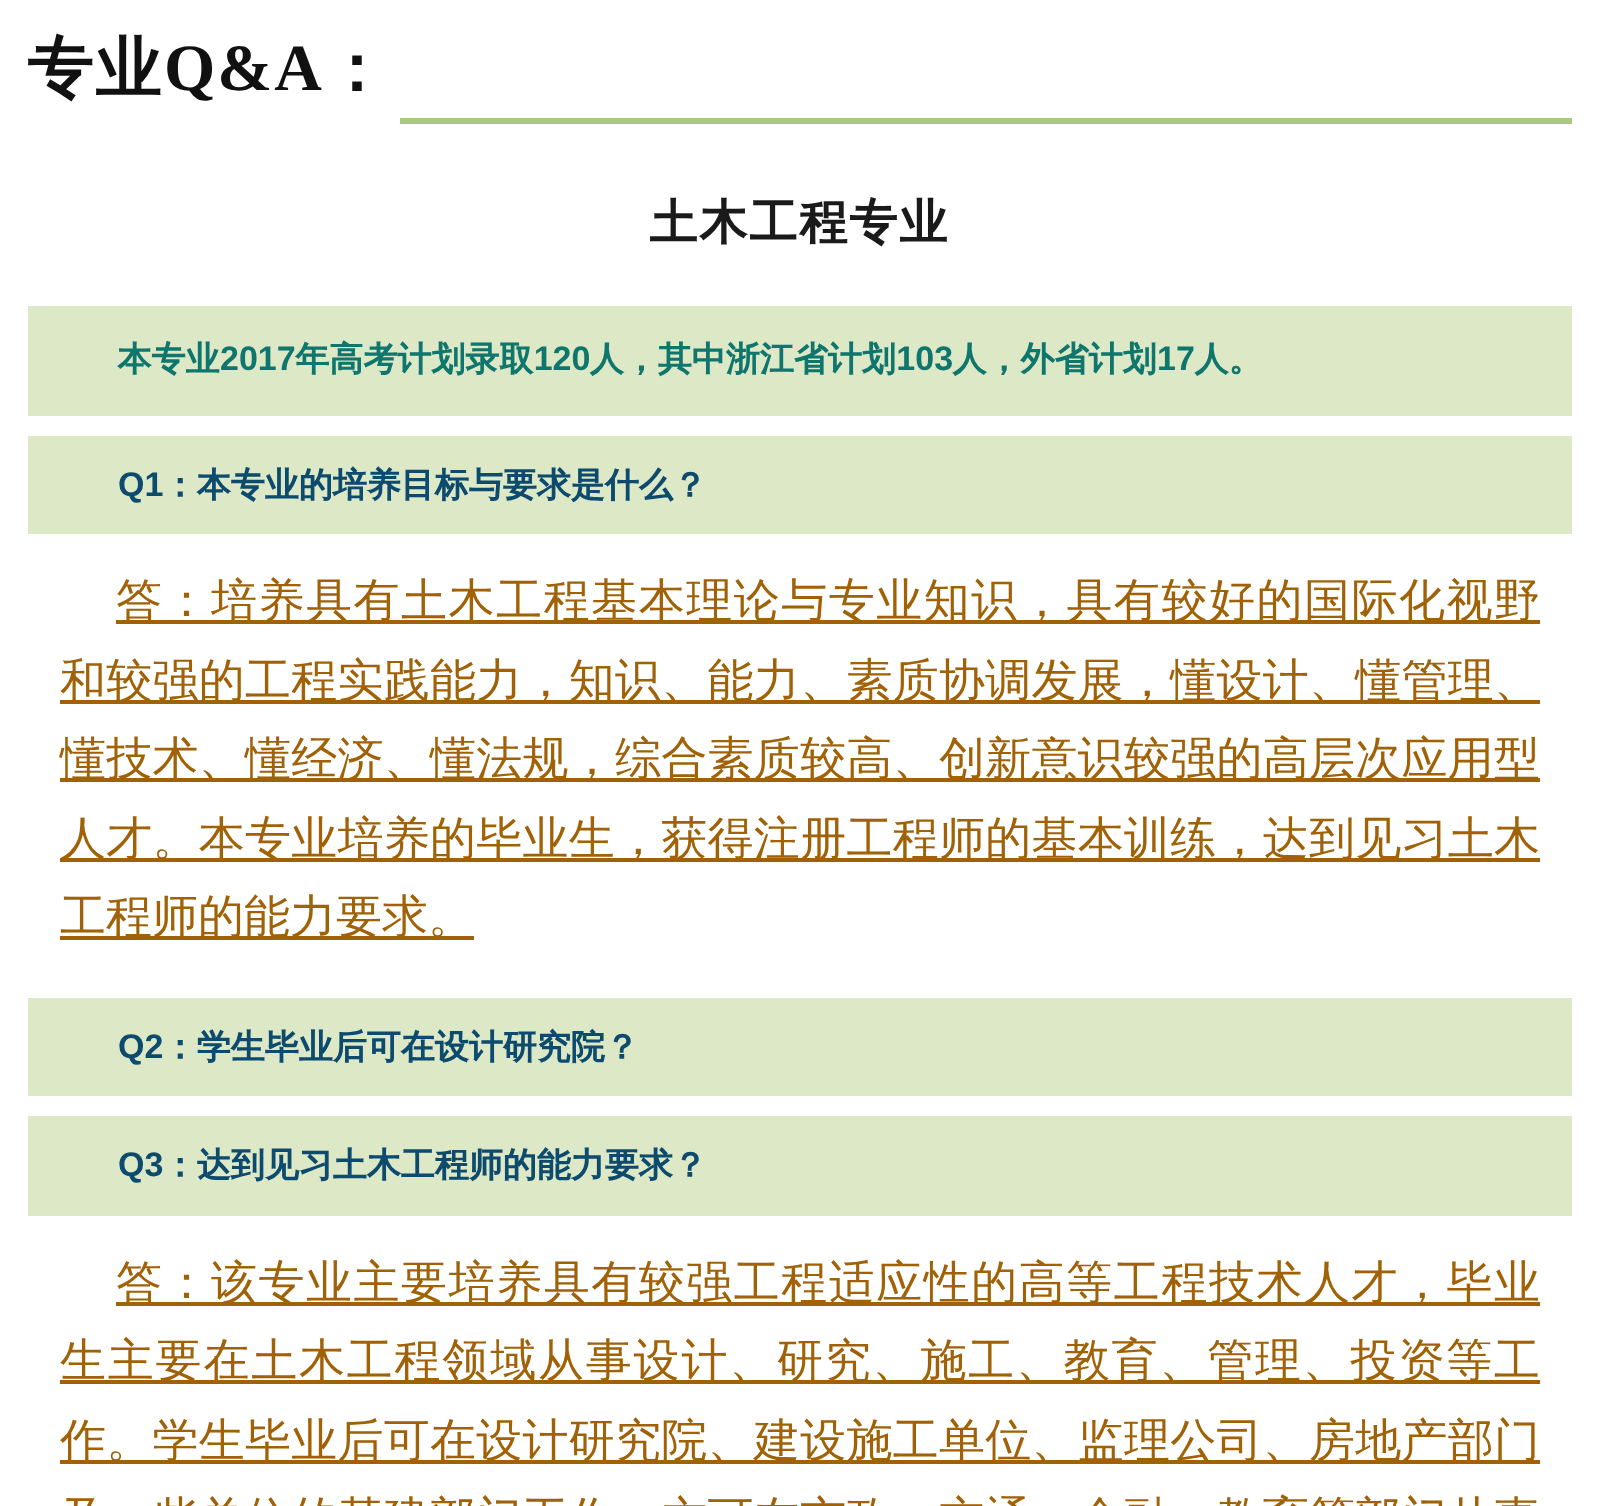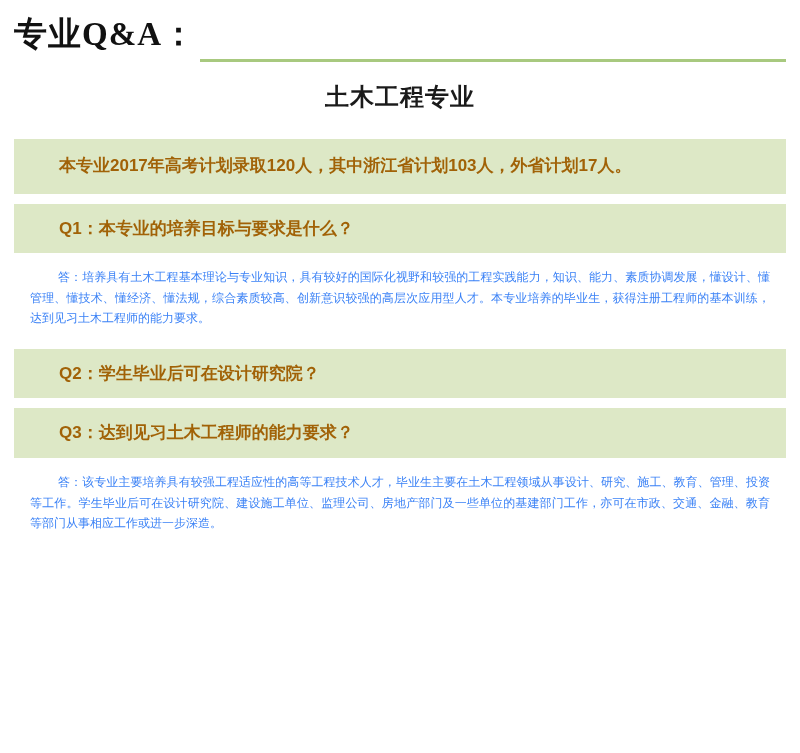--- a/index.html
+++ b/index.html
@@ -52,59 +52,60 @@
     height: 3px;
     background: #ffffff;
   }
 
   
   .doc-title {
     text-align: center;
     font-size: 24px;
     font-weight: bold;
     color: #1a1a1a;
-    margin-top: 13px;
+    margin-top: 27px;
     margin-bottom: 26px;
     letter-spacing: 1px;
   }
 
   .content {
     padding: 0 14px;
     box-sizing: border-box;
   }
 
   .band {
     background: #dde8c6;
     box-sizing: border-box;
   }
 
   .intro {
     padding: 14px 28px 15px 45px;
     font-size: 17px;
     font-weight: bold;
     line-height: 1.5;
-    color: #a16207;
+    color: #0f766e;
   }
 
   .q-band {
     padding: 12px 28px 12px 45px;
     font-size: 17px;
     font-weight: bold;
     line-height: 1.5;
-    color: #a16207;
+    color: #0c4a6e;
     margin-top: 10px;
   }
 
   .answer {
     padding: 14px 16px 10px 16px;
-    font-size: 12px;
+    font-size: 23px;
     line-height: 1.72;
-    color: #3b82f6;
+    color: #a16207;
     text-align: justify;
     text-justify: inter-ideograph;
+    text-decoration: underline;
   }
   .answer p {
     margin: 0;
     text-indent: 28px;
   }
 </style>
 </head>
 <body>
 
 <div class="page">

